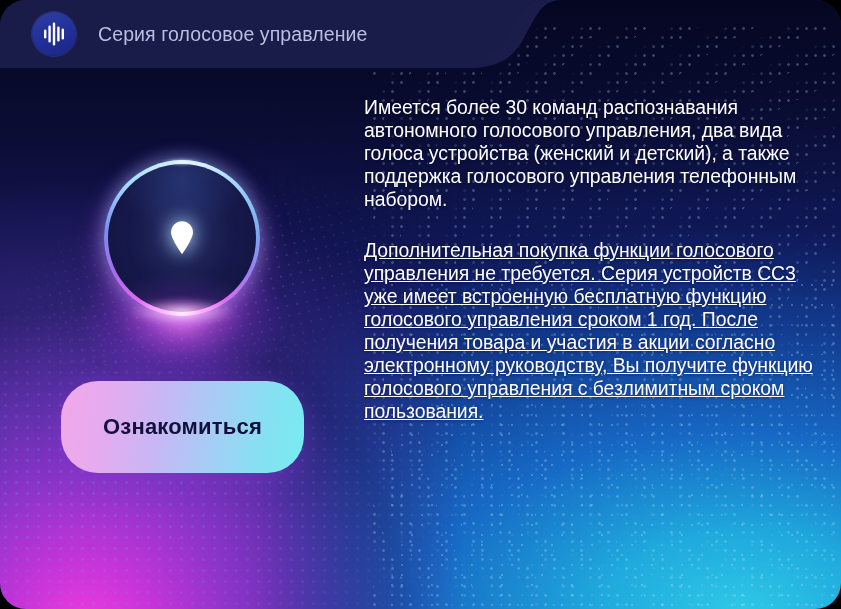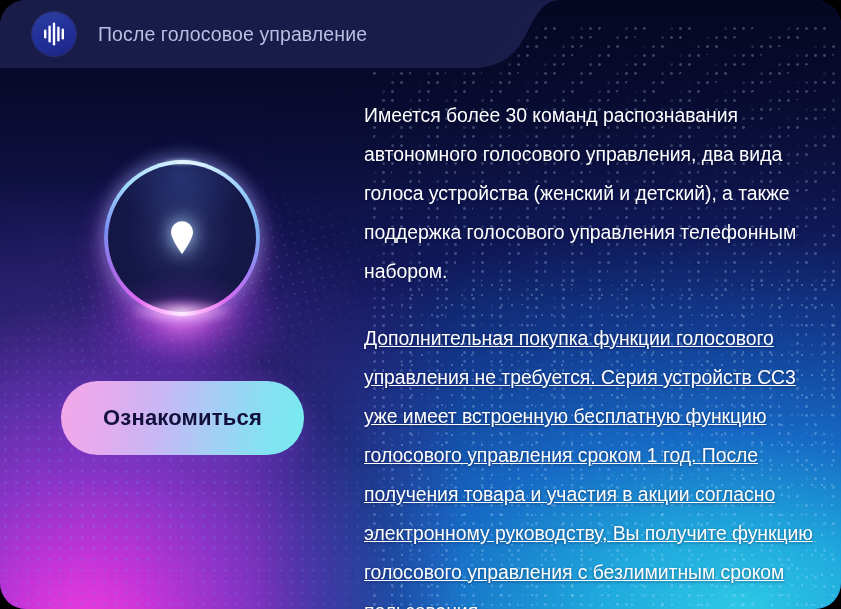--- a/index.html
+++ b/index.html
@@ -150,21 +150,21 @@
   .orb-topspark {
     position: absolute; left: 50%; top: -3px; transform: translateX(-50%);
     width: 56px; height: 10px;
     background: radial-gradient(ellipse 50% 50% at 50% 50%, rgba(255,255,255,0.85) 0%, rgba(190,230,255,0.4) 40%, rgba(0,0,0,0) 75%);
     filter: blur(1.5px);
   }
 
   
   .cta {
     position: absolute; left: 61px; top: 381px;
-    width: 243px; height: 74px;
+    width: 243px; height: 92px;
     border: none;
     border-radius: 37px;
     background: linear-gradient(100deg, #f2a8e8 0%, #e8aaee 16%, #c9b6f4 40%, #a6cdf6 62%, #86e0f2 82%, #76ecef 100%);
     color: #14103c;
     font-family: "Liberation Sans", sans-serif;
     font-size: 22px;
     font-weight: bold;
     letter-spacing: .2px;
     cursor: pointer;
     box-shadow: 0 6px 26px rgba(120,60,200,.35);
@@ -173,21 +173,21 @@
 
   
   .copy {
     position: absolute; left: 364px; top: 96px;
     width: 452px;
     z-index: 6;
     color: #ffffff;
   }
   .copy p {
     font-size: 19.4px;
-    line-height: 39px;
+    line-height: 23px;
     letter-spacing: -0.05px;
     text-shadow: 0 1px 3px rgba(8,10,50,.5);
   }
   .copy p.p2 { margin-top: 28px; }
   .tight { letter-spacing: -0.85px; text-decoration: underline; }
 </style>
 </head>
 <body>
 
 <div class="screen">
@@ -208,21 +208,21 @@
   <div class="header">
     <div class="hdr-icon">
       <svg width="22" height="24" viewBox="0 0 22 24">
         <rect x="1" y="7.5" width="2.4" height="9" rx="1.2" fill="#ffffff"></rect>
         <rect x="5.4" y="3.5" width="2.4" height="17" rx="1.2" fill="#ffffff"></rect>
         <rect x="9.8" y="0.5" width="2.4" height="23" rx="1.2" fill="#ffffff"></rect>
         <rect x="14.2" y="4.5" width="2.4" height="15" rx="1.2" fill="#ffffff"></rect>
         <rect x="18.6" y="6.5" width="2.4" height="11" rx="1.2" fill="#ffffff"></rect>
       </svg>
     </div>
-    <div class="hdr-title">После голосовое управление</div>
+    <div class="hdr-title">Серия голосовое управление</div>
   </div>
 
   <div class="orb-wrap">
     <div class="orb-glow-top"></div>
     <div class="orb-glow-bottom"></div>
     <div class="orb-ring">
       <div class="orb-inner"></div>
     </div>
     <div class="orb-topspark"></div>
     <div class="orb-botflare"></div>

